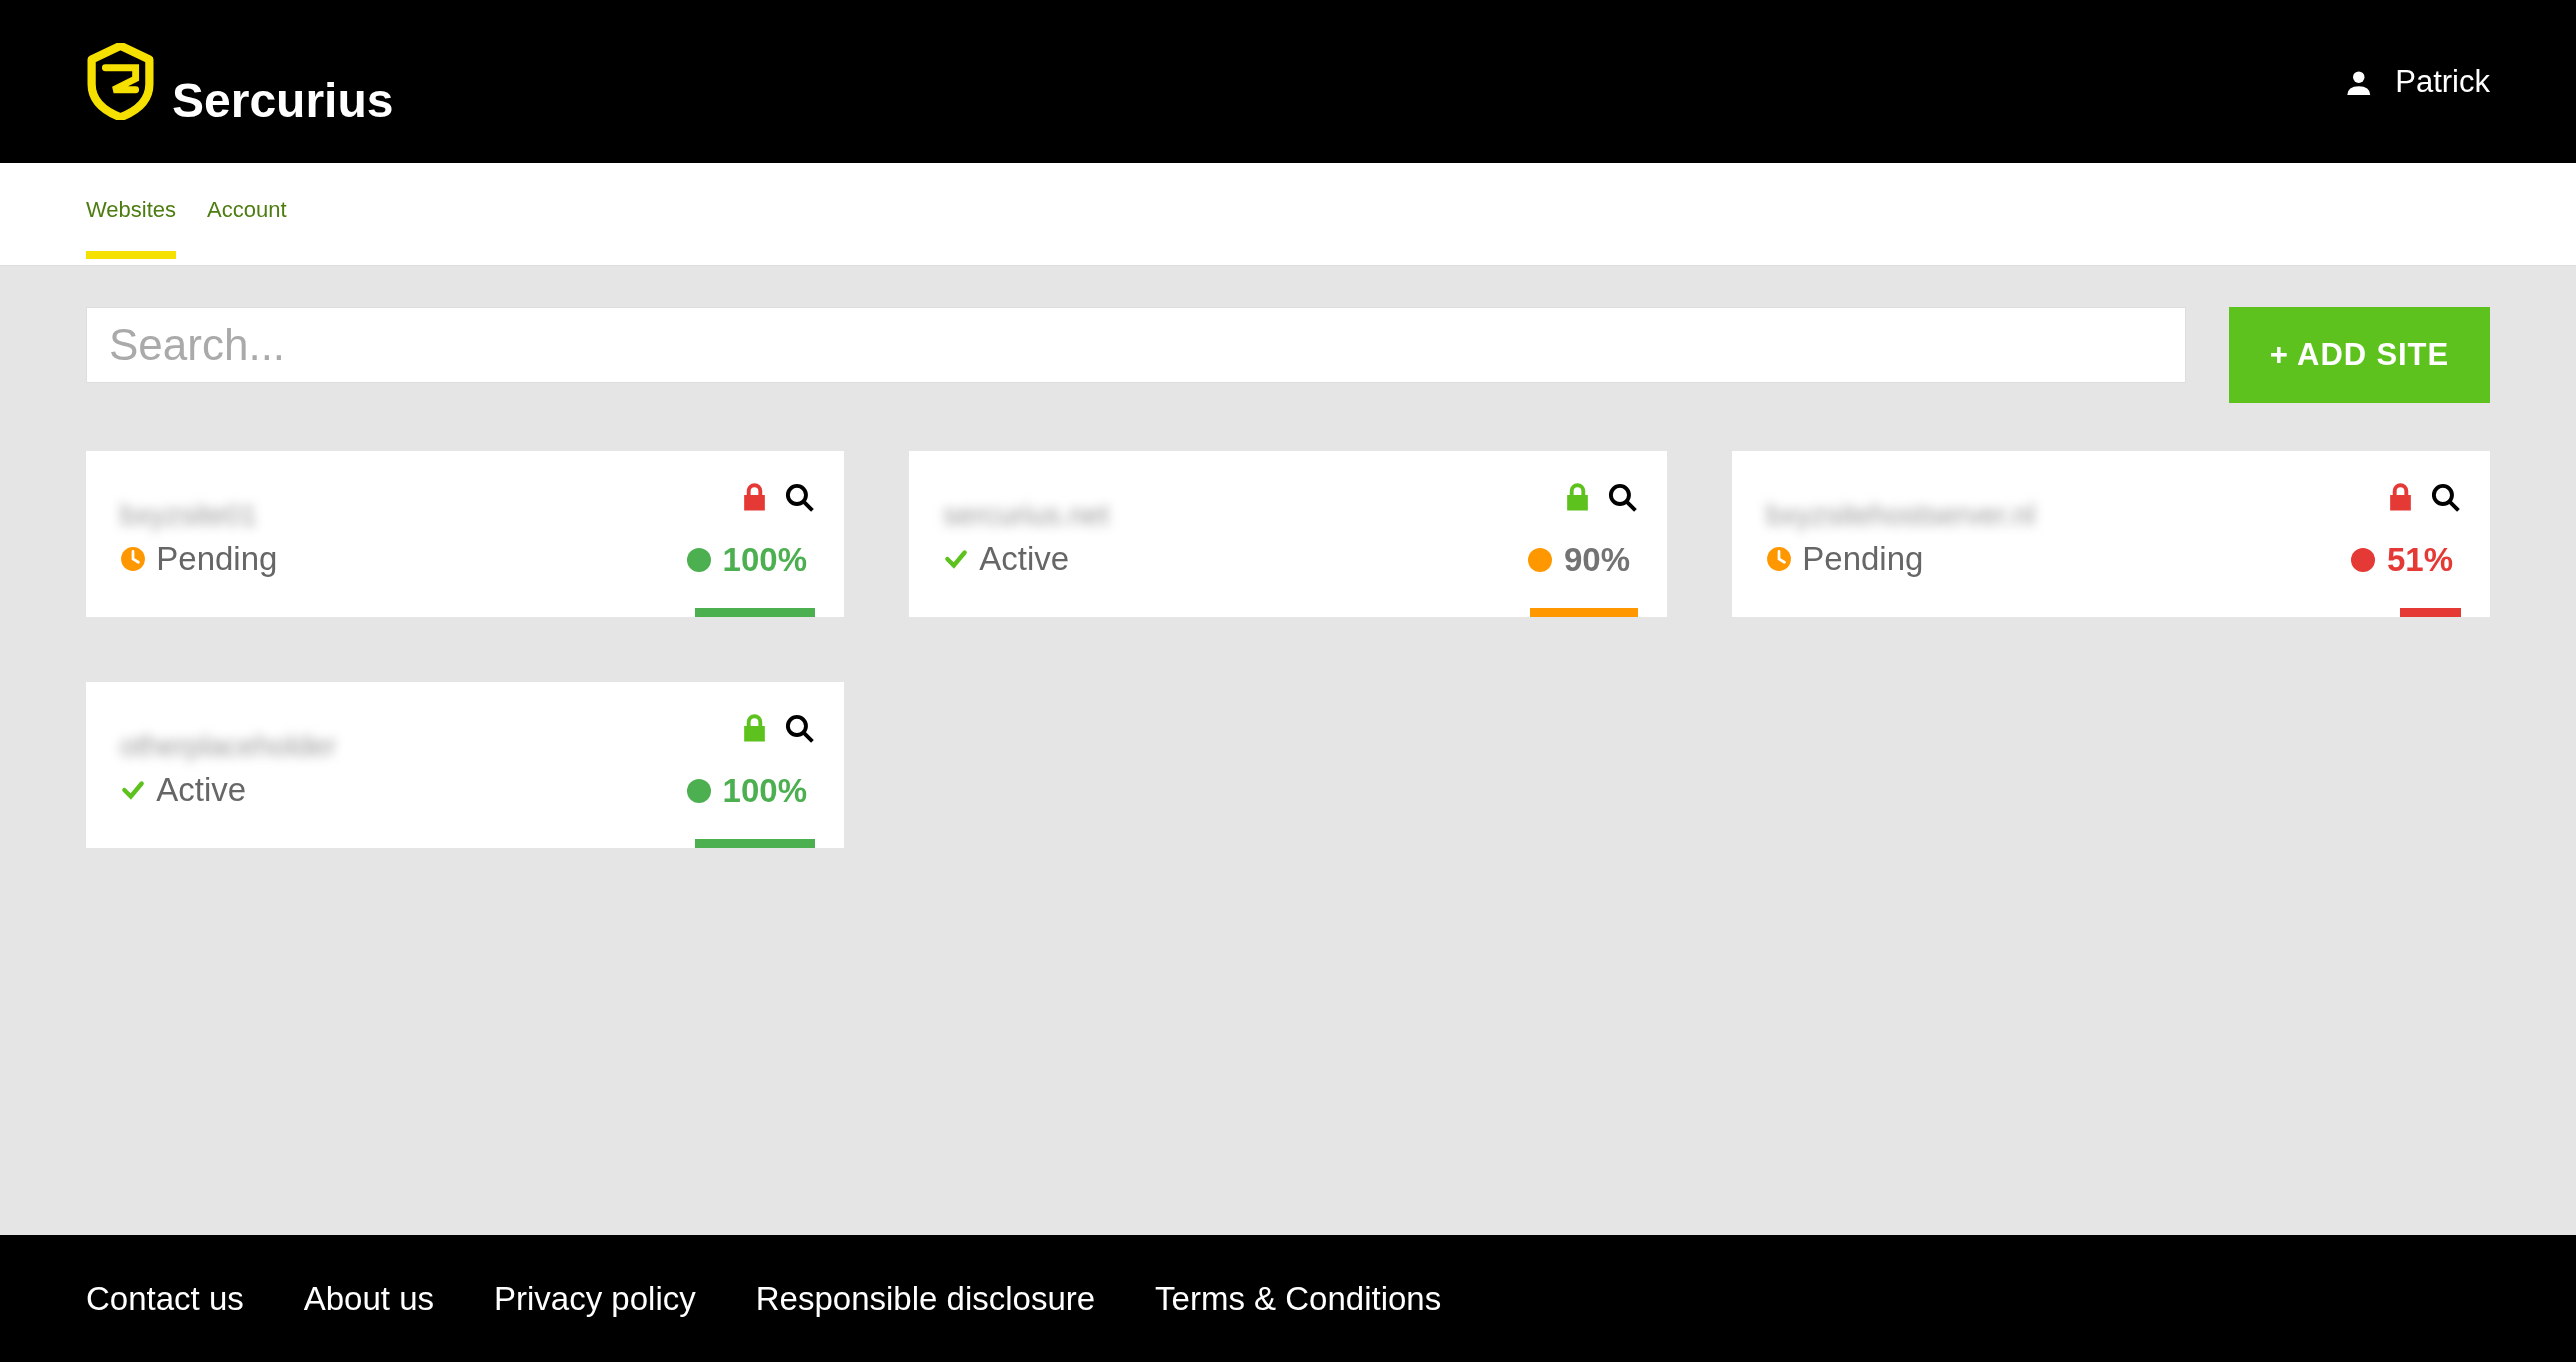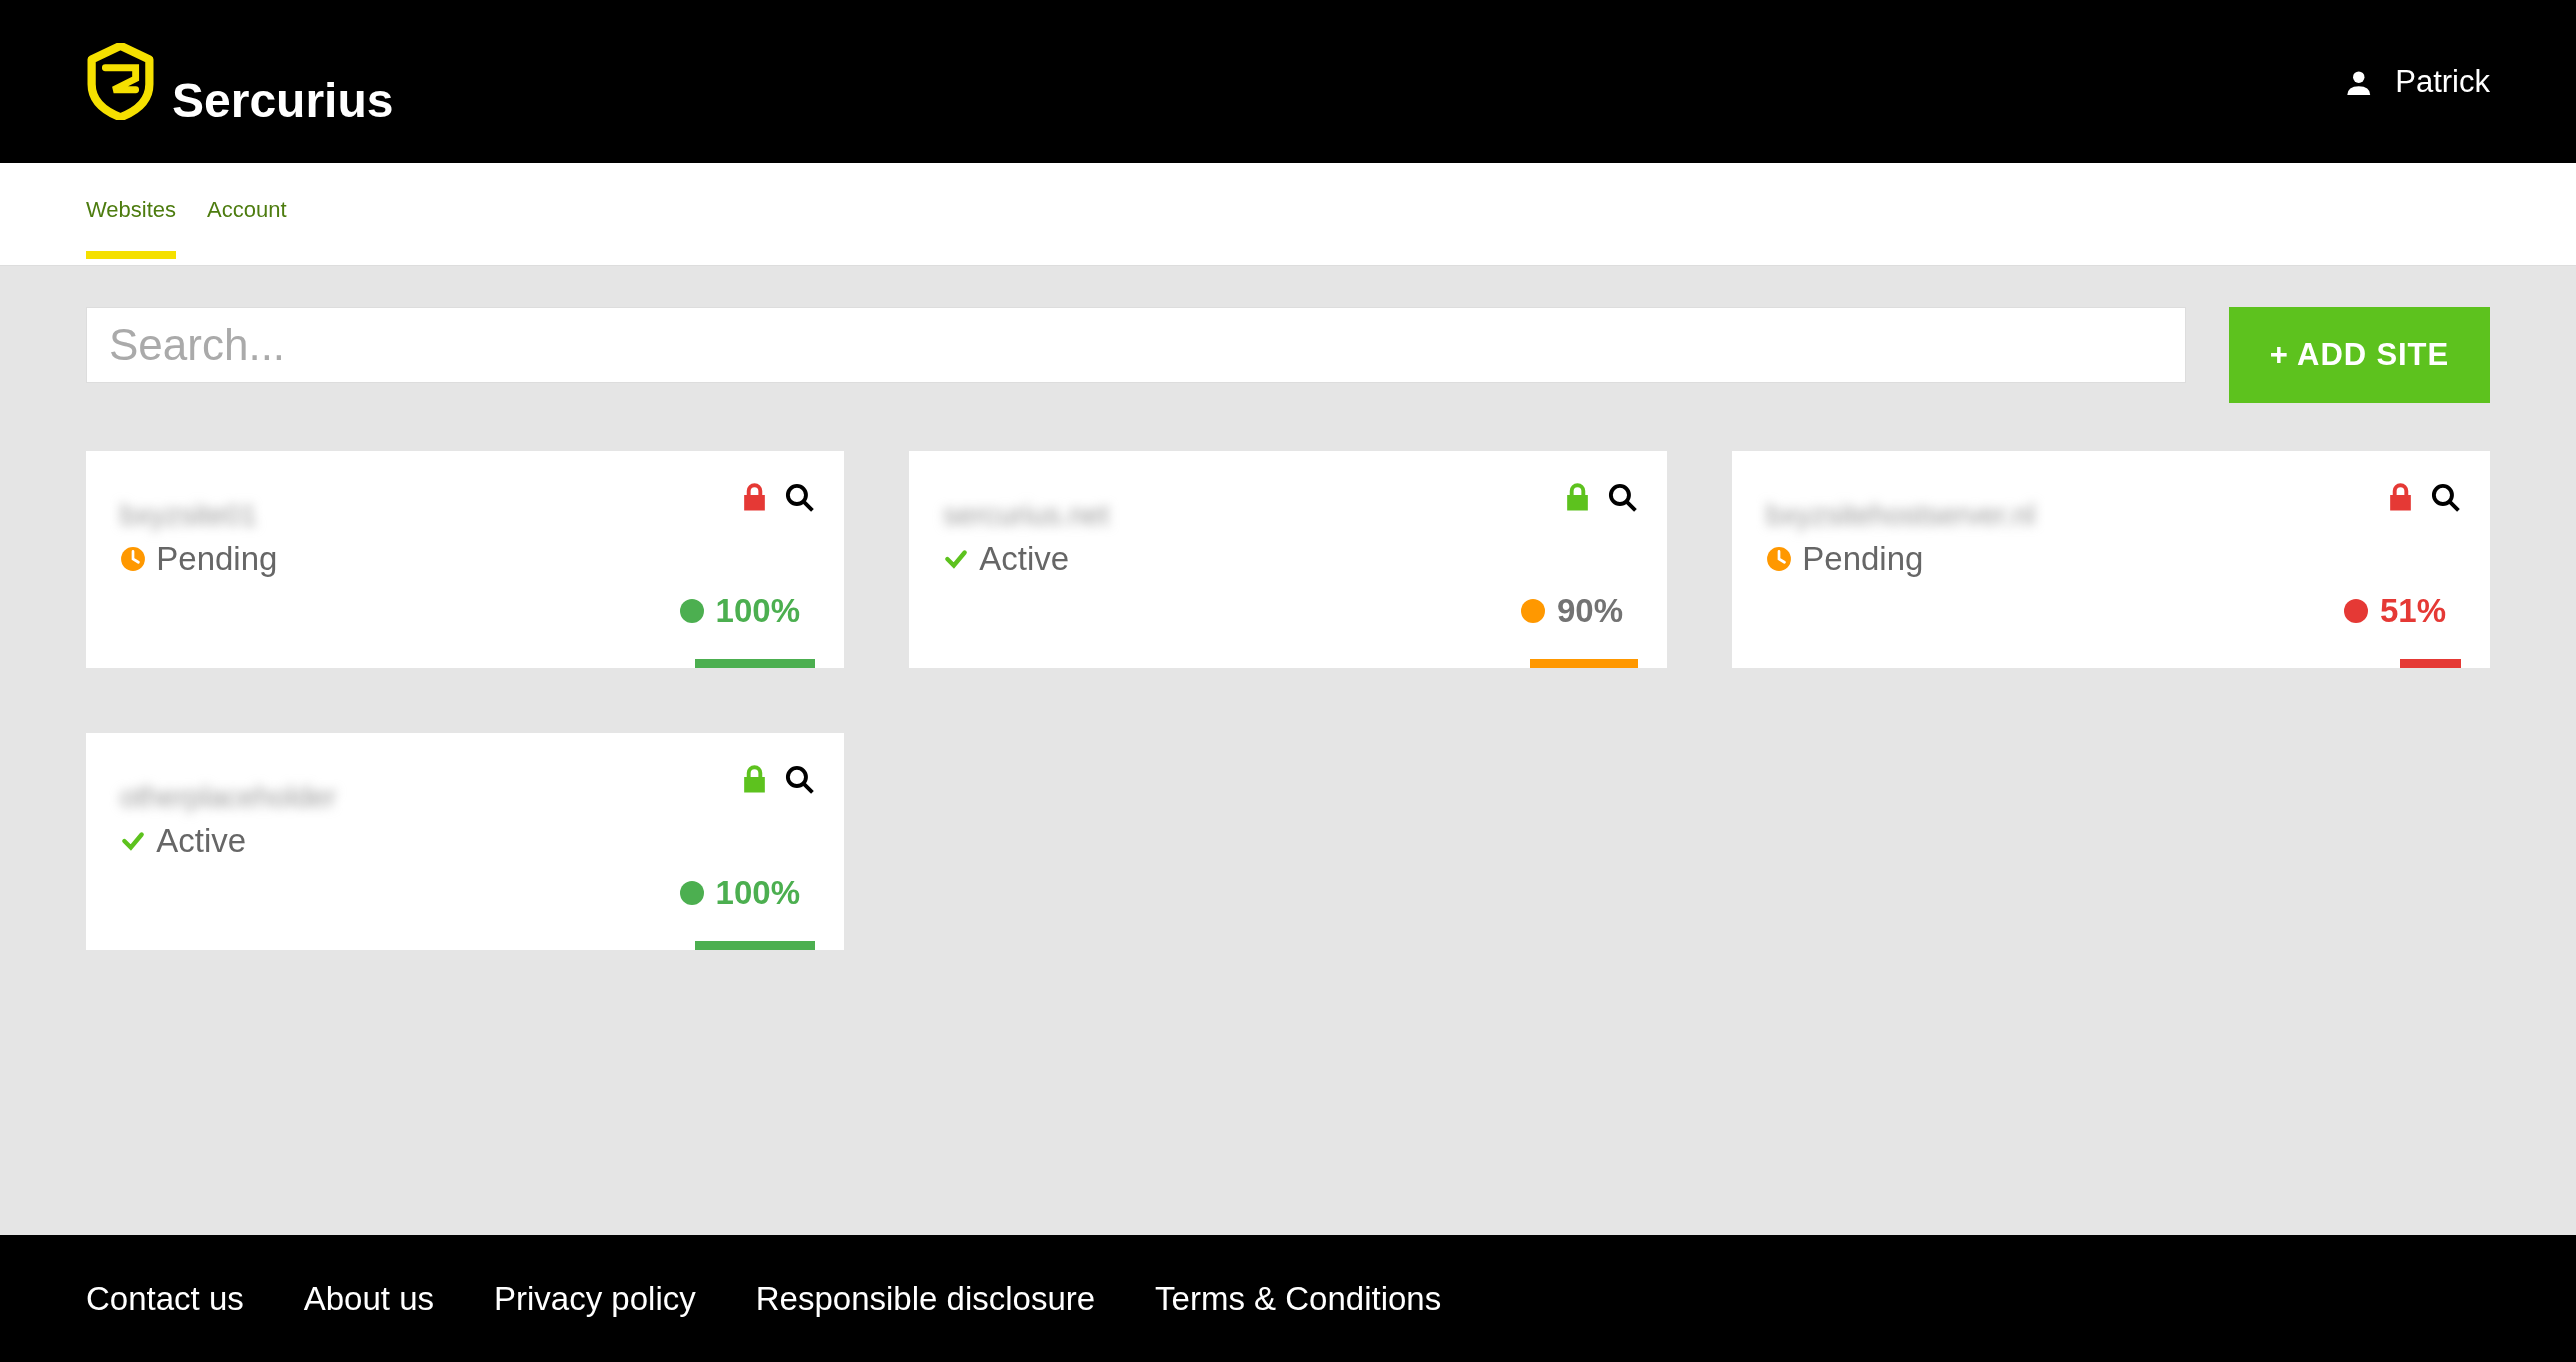--- a/index.html
+++ b/index.html
@@ -12,28 +12,28 @@
 .user-icon { width: 27.5px; height: 27.5px; }
 .tabs-bar { background: #fff; height: 103px; display: flex; align-items: center; padding: 0 86px; gap: 31px; border-bottom: 0.9px solid #ddd; }
 .tab { font-size: 22px; color: #4d7c0f; cursor: pointer; padding-bottom: 27.5px; padding-top: 27.5px; border-bottom: 8.6px solid transparent; font-weight: 500; }
 .tab.active { border-bottom-color: #f5e000; }
 .main { flex: 1; padding: 41px 86px; }
 .action-row { display: flex; gap: 43px; margin-bottom: 48px; }
 .search-input { flex: 1; height: 76px; font-size: 44px; padding: 0 22px; border: 0.9px solid #ddd; background: #fff; color: #888; }
 .search-input::placeholder { color: #aaa; }
 .add-site-btn { background: #5dc21e; color: #fff; border: none; font-size: 31px; font-weight: 700; padding: 0 41px; height: 96px; cursor: pointer; letter-spacing: 0.9px; }
 .cards-grid { display: grid; grid-template-columns: repeat(3, 1fr); gap: 65px; }
-.card { background: #fff; padding: 34px 34px 0 34px; position: relative; height: 217px; overflow: hidden; }
+.card { background: #fff; padding: 34px 34px 0 34px; position: relative; height: 166px; overflow: hidden; }
 .card-icons { position: absolute; right: 29px; top: 31px; display: flex; gap: 13.7px; align-items: center; }
 .lock-icon, .search-icon-card { width: 31px; height: 31px; cursor: pointer; }
 .site-name { color: #999; font-size: 29px; filter: blur(5.2px); margin-bottom: 8.6px; margin-top: 13.7px; }
 .status-row { display: flex; align-items: center; gap: 10.3px; margin-top: 8.6px; }
 .status-icon { width: 26px; height: 26px; }
 .status-text { font-size: 33px; color: #666; }
-.score-area { position: absolute; right: 44px; bottom: 38px; display: flex; align-items: center; gap: 12px; }
+.score-area { position: absolute; right: 37px; bottom: 38px; display: flex; align-items: center; gap: 12px; }
 .score-dot { width: 24px; height: 24px; border-radius: 50%; }
 .score-text { font-size: 33px; font-weight: 700; }
 .score-bar { position: absolute; bottom: 0; right: 29px; height: 8.6px; width: 120px; }
 .score-bar-fill { height: 100%; float: right; }
 .green { color: #4caf50; } .green-bg { background: #4caf50; }
 .orange { color: #737373; } .orange-bg { background: #ff9800; }
 .red { color: #e53935; } .red-bg { background: #e53935; }
 .footer { background: #000; height: 128px; display: flex; align-items: center; padding: 0 86px; gap: 60px; }
 .footer-link { color: #fff; font-size: 33px; cursor: pointer; font-weight: 500; }
 </style>

